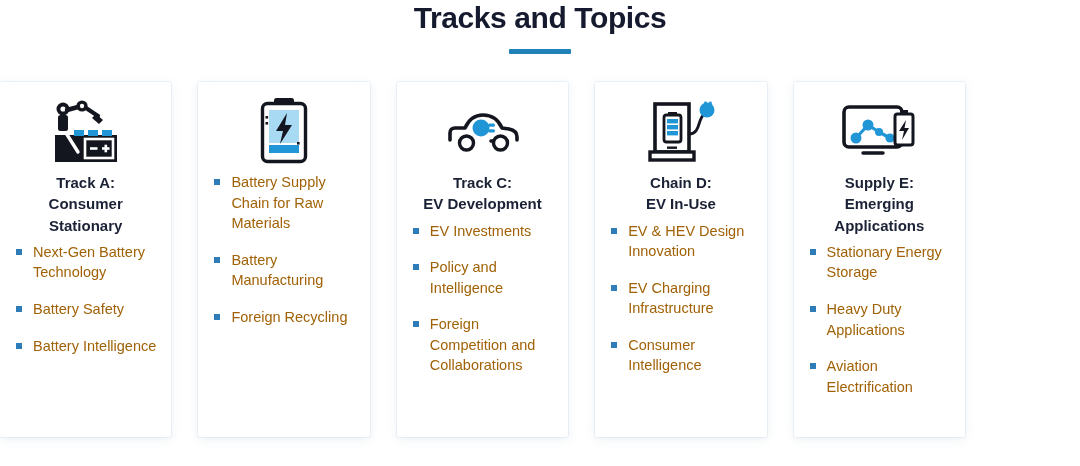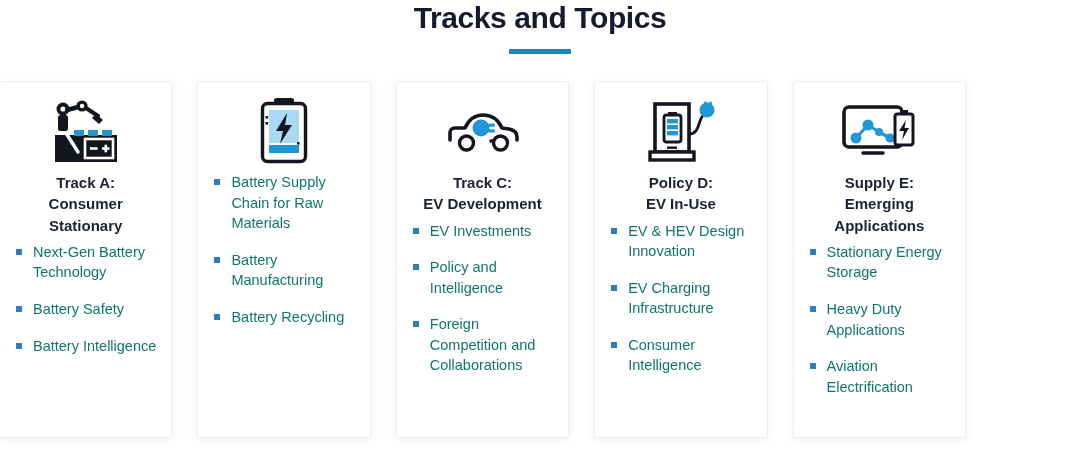--- a/index.html
+++ b/index.html
@@ -80,21 +80,21 @@
     margin: 0;
     padding: 0 0 0 2px;
     align-self: stretch;
   }
   .card-list li {
     position: relative;
     padding-left: 19px;
     margin-bottom: 16px;
     font-size: 14.5px;
     line-height: 1.42;
-    color: #0f766e;
+    color: #a16207;
   }
   .card-list li:last-child { margin-bottom: 0; }
   .bullet-marker {
     position: absolute;
     left: 2px;
     top: 7px;
     width: 6px;
     height: 6px;
     background: #2e7cb8;
   }
@@ -157,21 +157,21 @@
         <rect x="16" y="48" width="30" height="8" fill="#2196d6"></rect>
         <path d="M34 16 L23 34 L30 34 L27 47 L39 28 L32 28 Z" fill="#14161f"></path>
         <rect x="12.5" y="19" width="2.6" height="2.6" fill="#14161f"></rect>
         <rect x="12.5" y="25" width="2.6" height="2.6" fill="#14161f"></rect>
         <rect x="44" y="45" width="2.6" height="2.6" fill="#14161f"></rect>
       </svg>
     </div>
     <ul class="card-list">
       <li><span class="bullet-marker"></span><span>Battery Supply Chain for Raw Materials</span></li>
       <li><span class="bullet-marker"></span><span>Battery Manufacturing</span></li>
-      <li><span class="bullet-marker"></span><span>Battery Recycling</span></li>
+      <li><span class="bullet-marker"></span><span>Foreign Recycling</span></li>
     </ul>
   </div>
 
   <div class="card short">
     <div class="card-icon">
       <svg width="80" height="50" viewBox="0 0 80 50" fill="none">
         <path d="M7 33 L7 26 C7 23 9 21 12 21 L22 21 C26 12 32 8 40 8 C48 8 55 12 59 21 L66 22 C71 23 74 26 74 30 L74 33" stroke="#14161f" stroke-width="3.6" stroke-linecap="round" stroke-linejoin="round"></path>
         <path d="M18 34 L29 34" stroke="#14161f" stroke-width="3.6" stroke-linecap="round"></path>
         <path d="M48 34 L64 34" stroke="#14161f" stroke-width="3.6" stroke-linecap="round"></path>
         <circle cx="23.5" cy="36" r="7" fill="#ffffff" stroke="#14161f" stroke-width="3.4"></circle>
@@ -207,21 +207,21 @@
         <rect x="22" y="47.5" width="10" height="2.4" fill="#14161f"></rect>
 
         <path d="M44 35 C52 35 53 28 55 22 C57 17 59 14 61 13" stroke="#14161f" stroke-width="2.8" fill="none" stroke-linecap="round"></path>
 
         <circle cx="62" cy="11" r="7.5" fill="#2196d6"></circle>
         <rect x="59" y="2.5" width="2.8" height="5" rx="1.3" fill="#2196d6"></rect>
         <rect x="64" y="2.5" width="2.8" height="5" rx="1.3" fill="#2196d6"></rect>
       </svg>
     </div>
     <div class="card-title">
-      <div>Policy D:</div>
+      <div>Chain D:</div>
       <div>EV In-Use</div>
     </div>
     <ul class="card-list">
       <li><span class="bullet-marker"></span><span>EV &amp; HEV Design Innovation</span></li>
       <li><span class="bullet-marker"></span><span>EV Charging Infrastructure</span></li>
       <li><span class="bullet-marker"></span><span>Consumer Intelligence</span></li>
     </ul>
   </div>
 
   <div class="card short">

